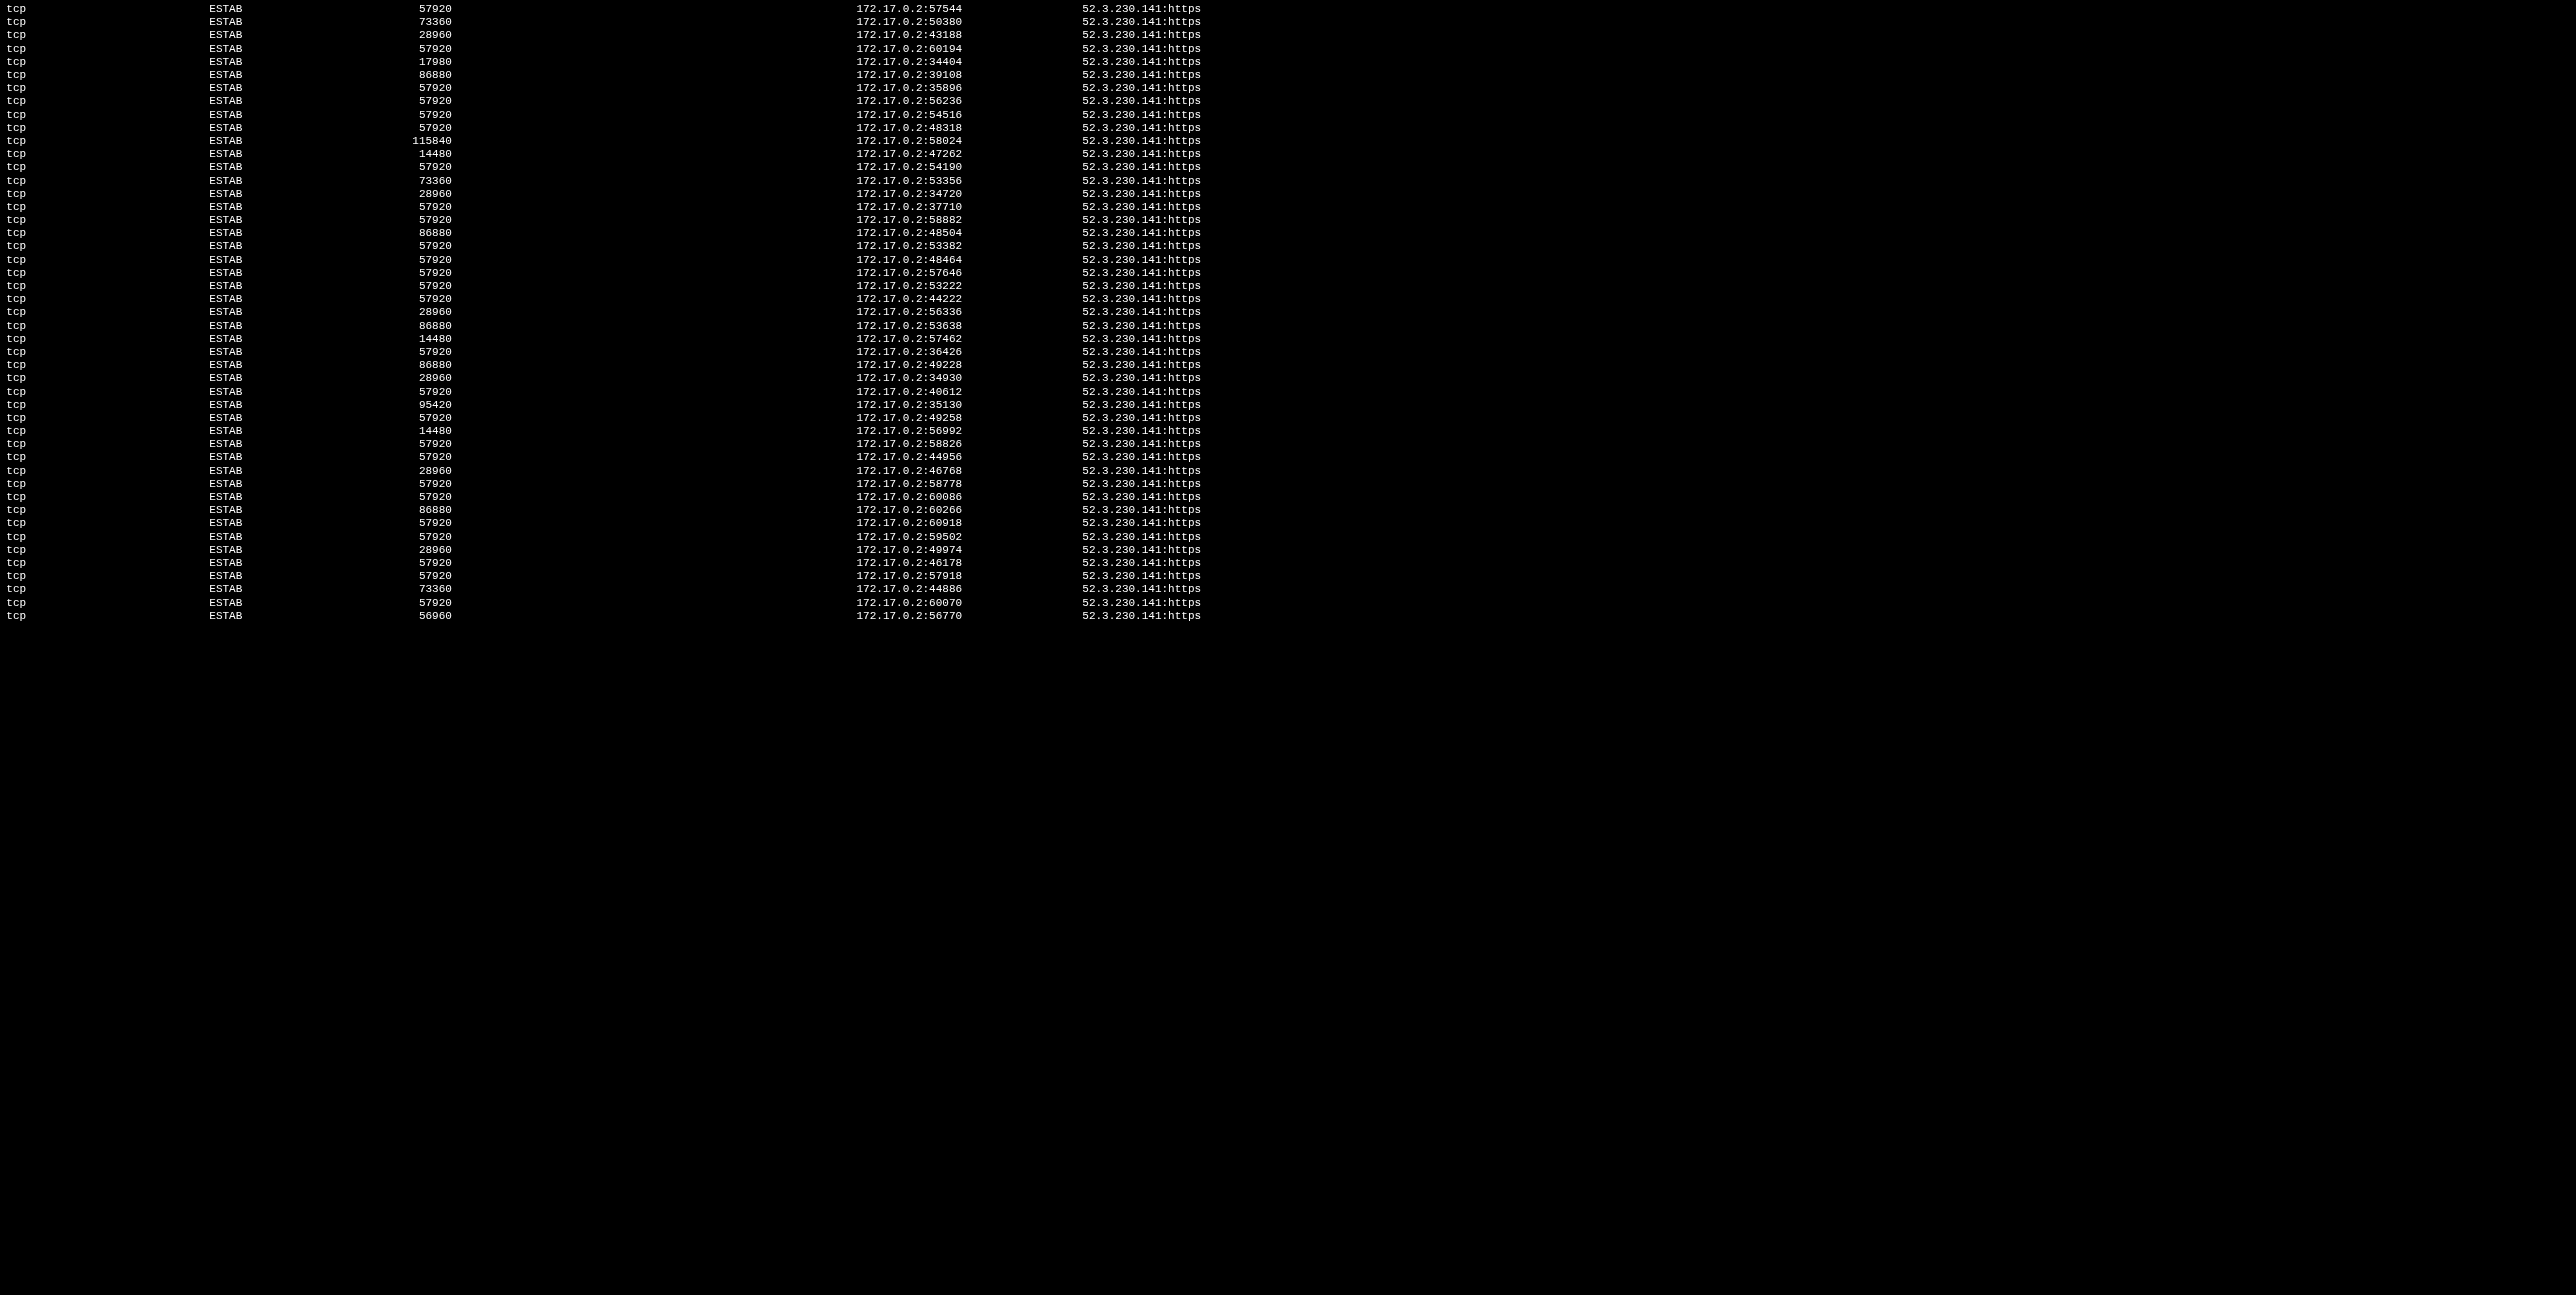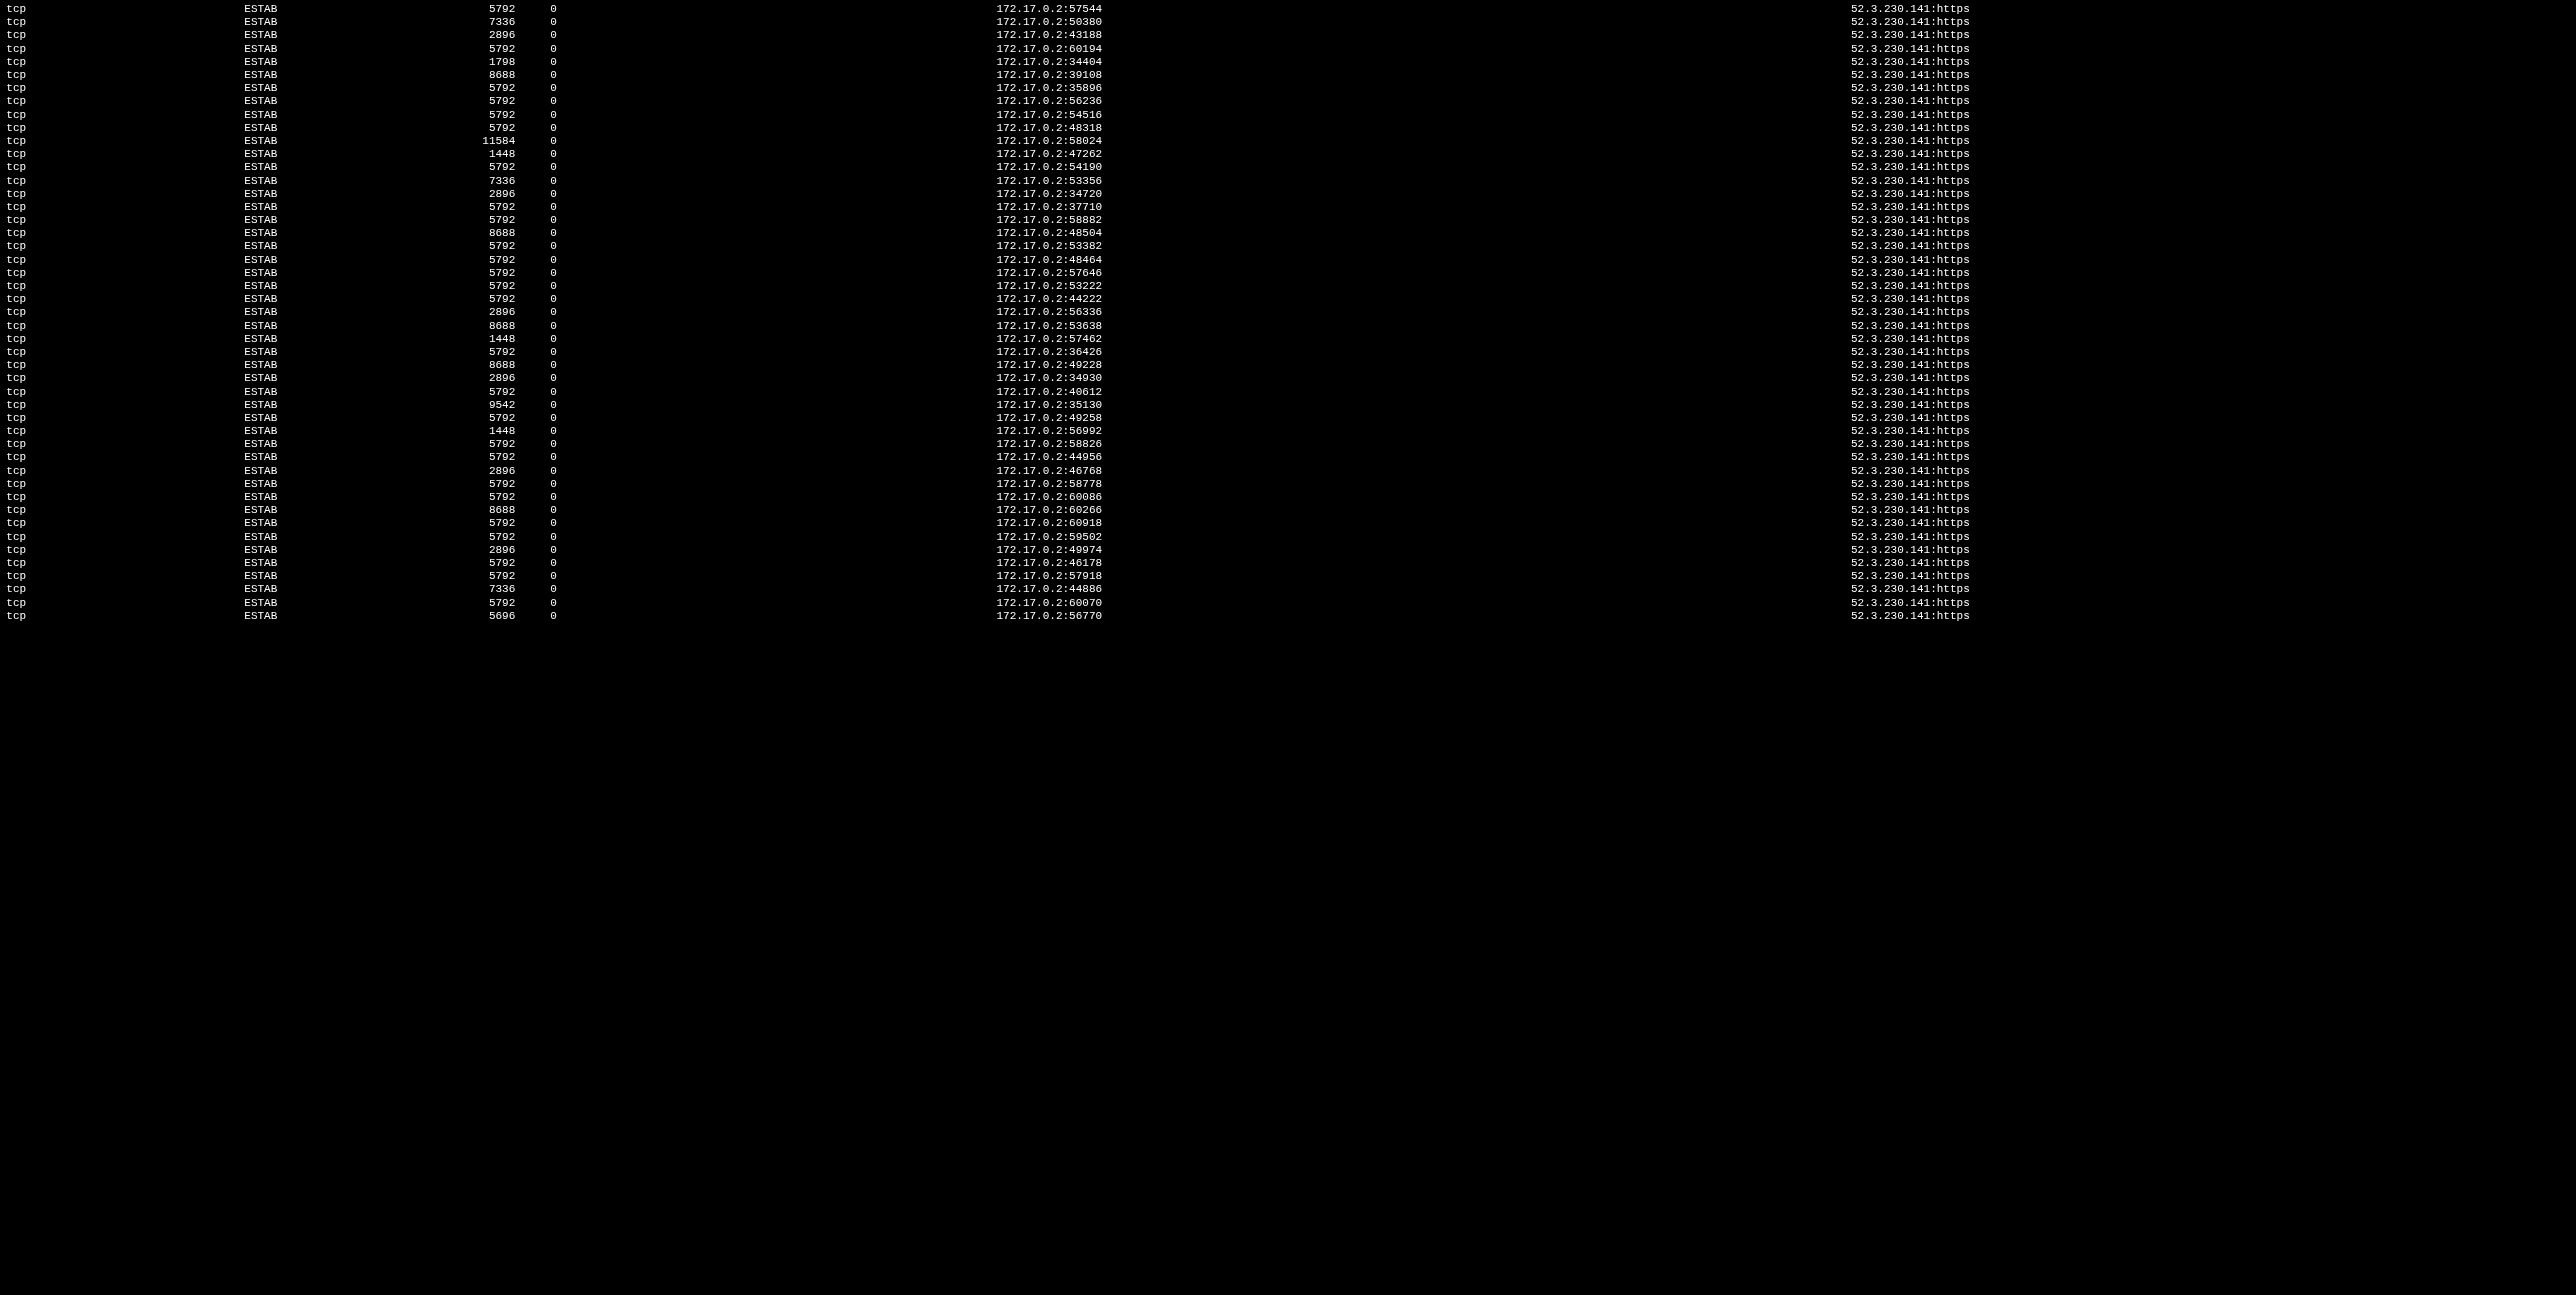--- a/index.html
+++ b/index.html
@@ -13,21 +13,20 @@
       font-family: "Courier New", Courier, monospace;
       font-size: 11px;
       line-height: 1.2;
       padding: 3.1px 6.3px;
       overflow-x: auto;
       white-space: nowrap;
     }
     .row {
       display: flex;
       min-width: 1179px;
-      gap: 35px;
     }
     .col-netid {
       flex: 0 0 141px;
     }
     .col-state {
       flex: 0 0 157px;
       text-align: center;
     }
     .col-recvq {
       flex: 0 0 141px;
@@ -36,21 +35,21 @@
     .col-sendq {
       flex: 0 0 291px;
       text-align: left;
     }
     .col-local {
       flex: 0 0 346px;
       text-align: center;
     }
     .col-peer {
       flex: 1 1 auto;
-      text-align: center;
+      text-align: left;
       padding-right: 6.3px;
     }
   </style>
 </head>
 <body>
 
 <div id="terminal-output">
     <div class="row">
       <span class="col-netid">tcp</span>
       <span class="col-state">ESTAB</span>

